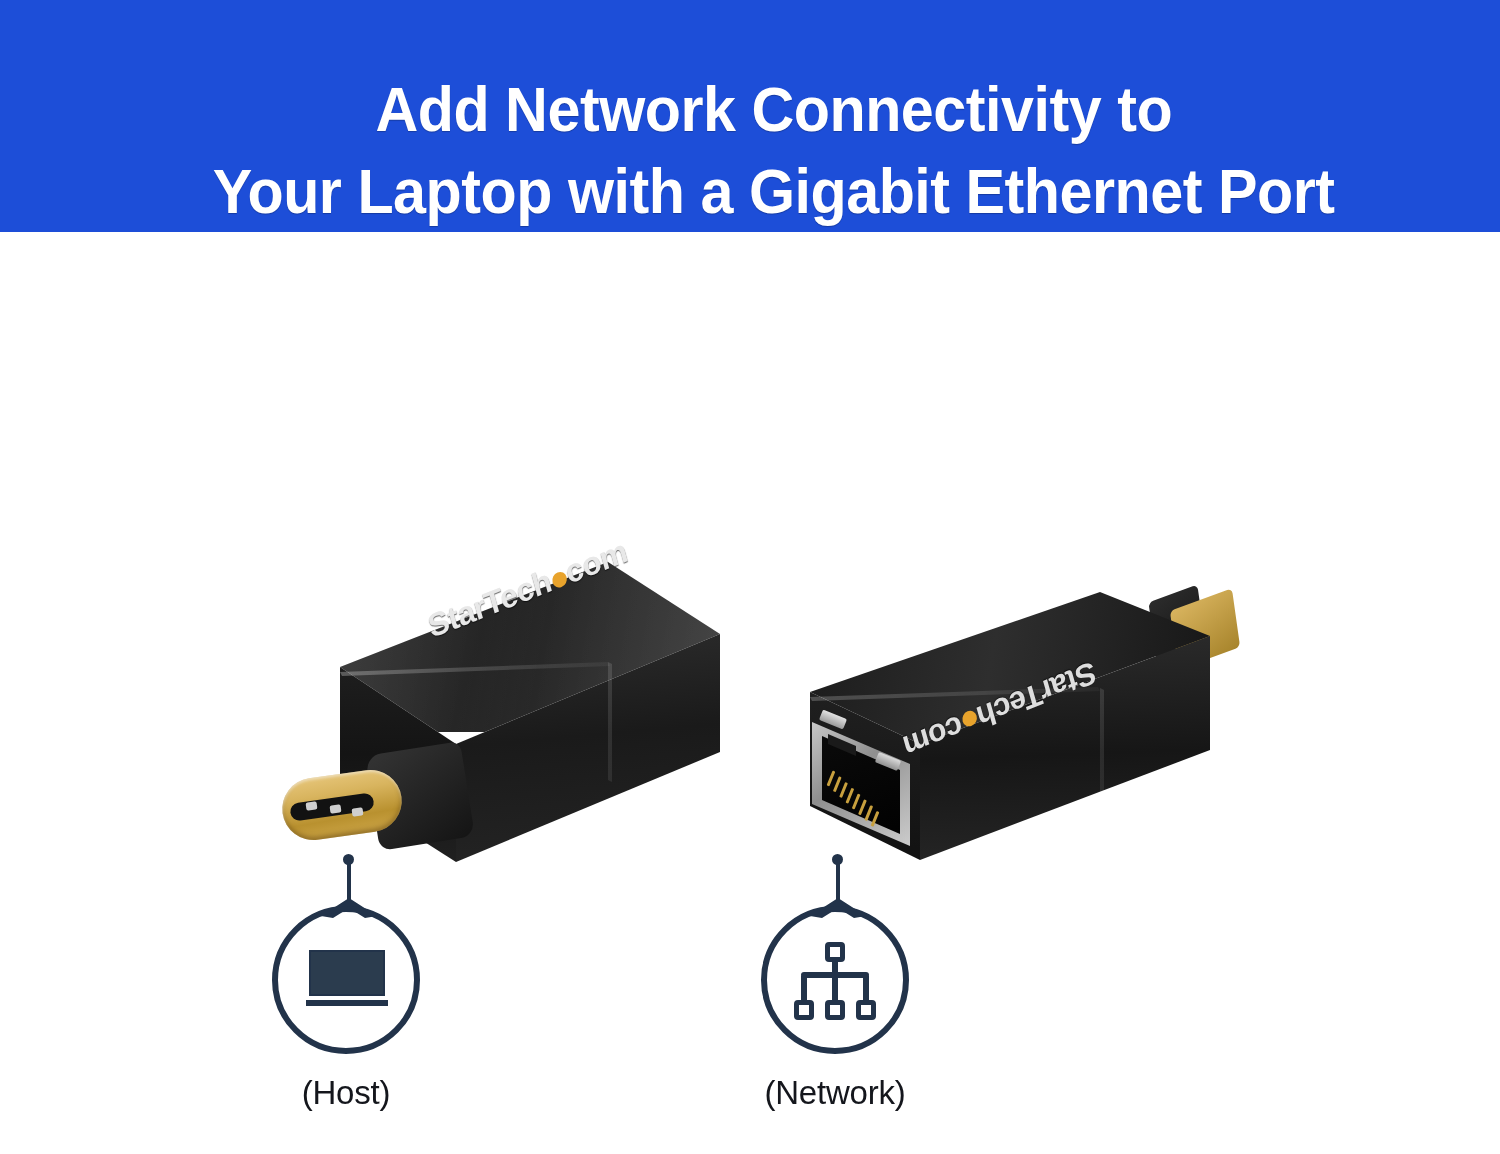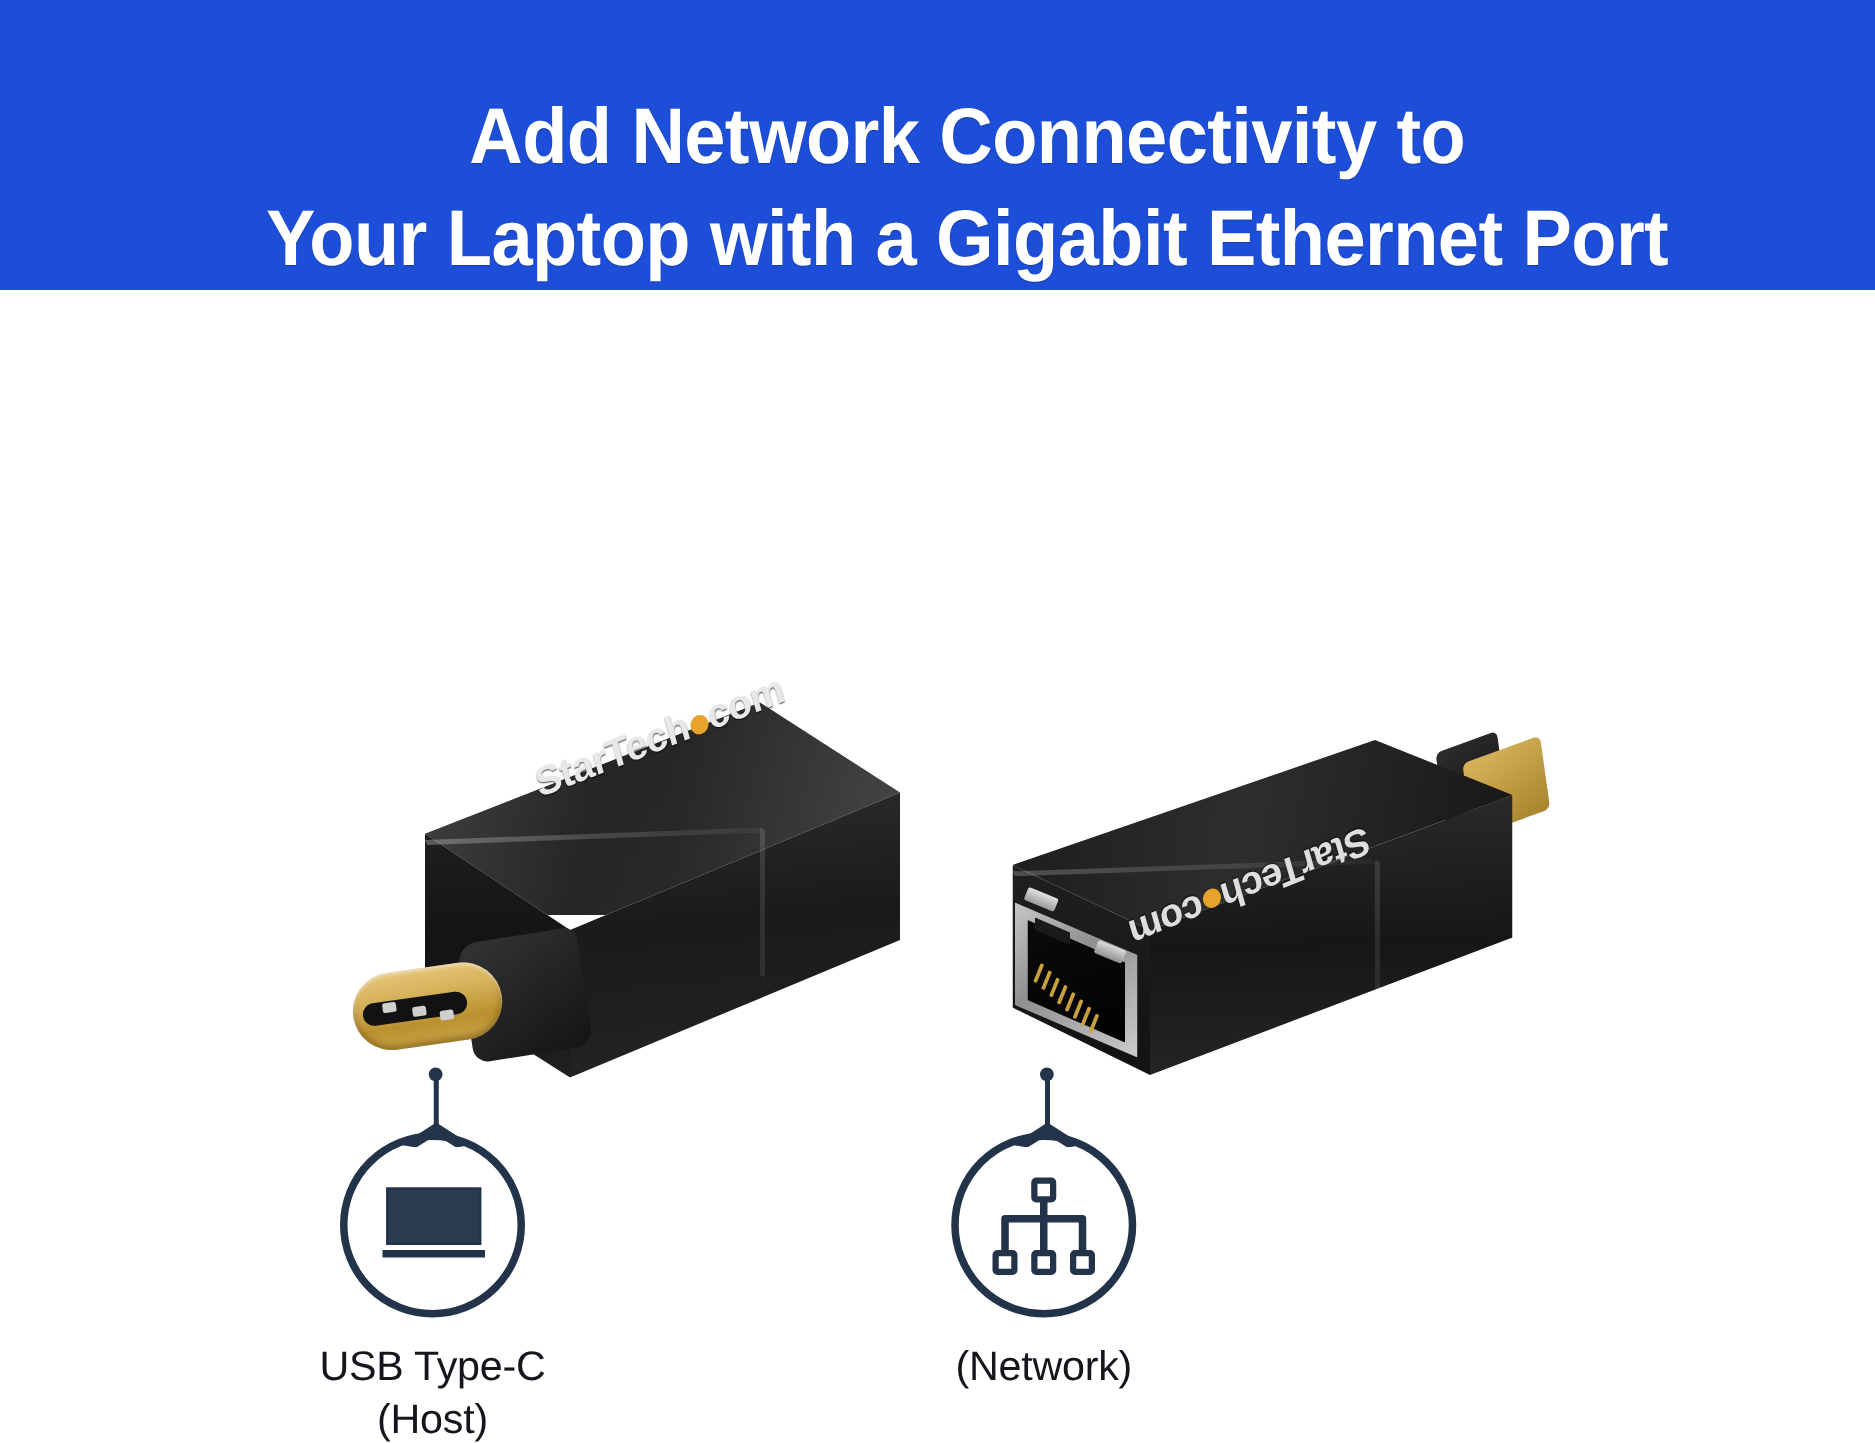--- a/index.html
+++ b/index.html
@@ -452,21 +452,20 @@
   <div class="callout" style="left:196px; top:622px;">
     <div class="leader-dot"></div>
     <div class="leader-stem"></div>
     <div class="leader-wedge"></div>
     <div class="circle"></div>
     <div class="icon-laptop">
       <div class="screen"></div>
       <div class="base"></div>
     </div>
     <div class="caption">
-      <div>USB Type-C</div>
       <div>(Host)</div>
     </div>
   </div>
 
   <div class="callout" style="left:685px; top:622px;">
     <div class="leader-dot"></div>
     <div class="leader-stem"></div>
     <div class="leader-wedge"></div>
     <div class="circle"></div>
     <div class="icon-network">

